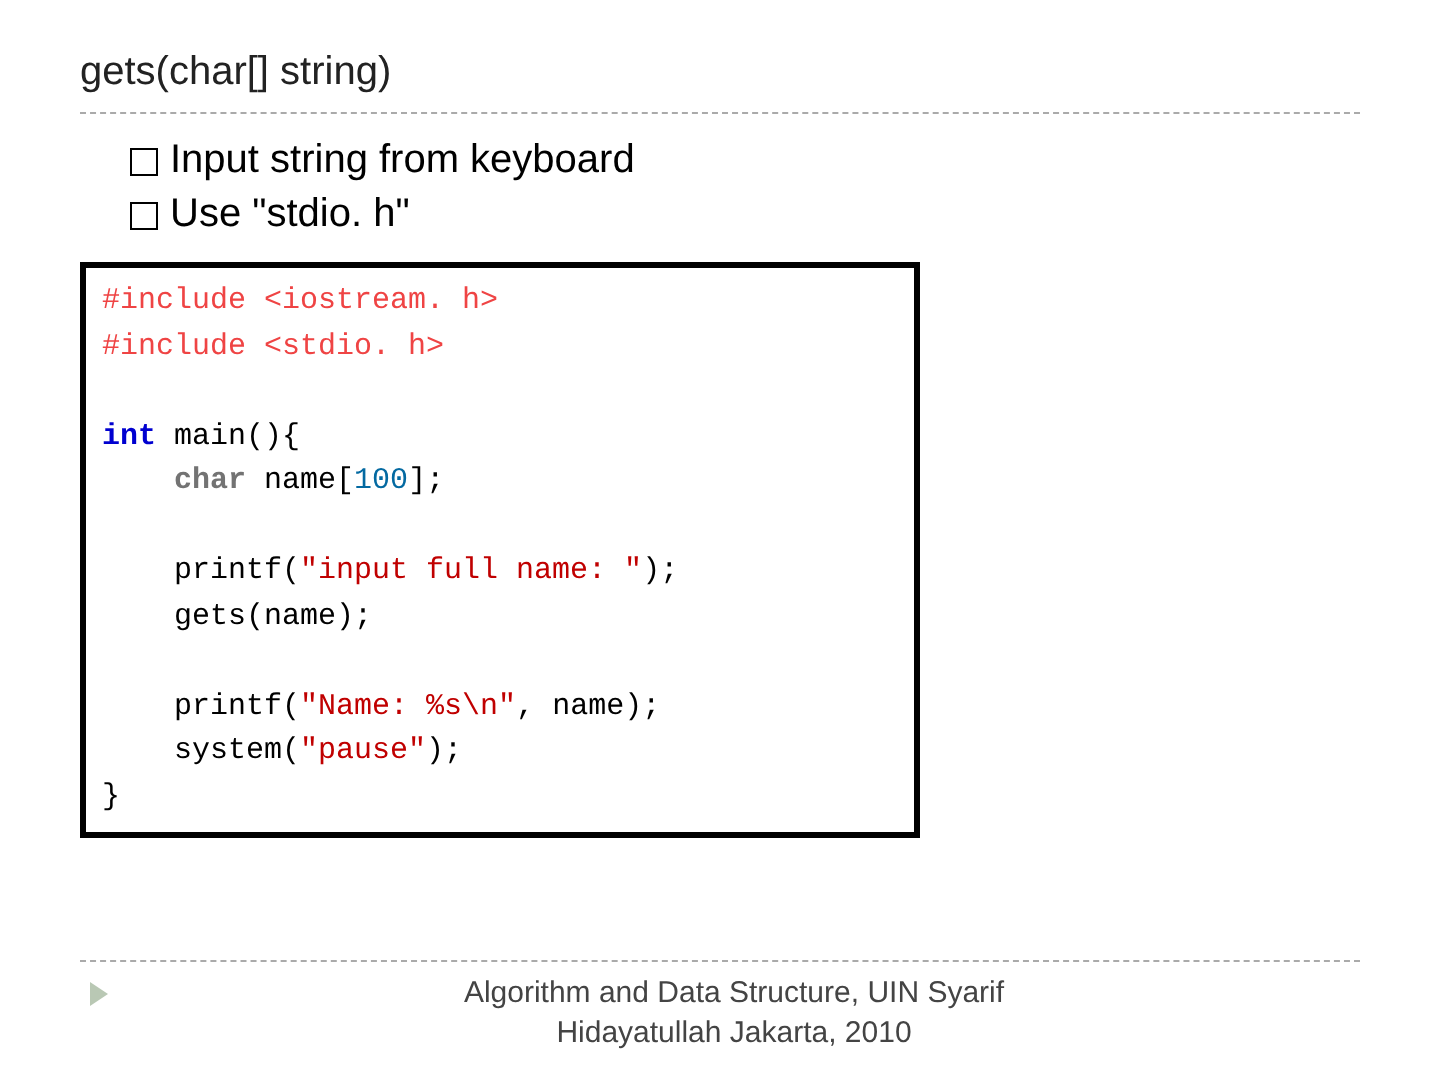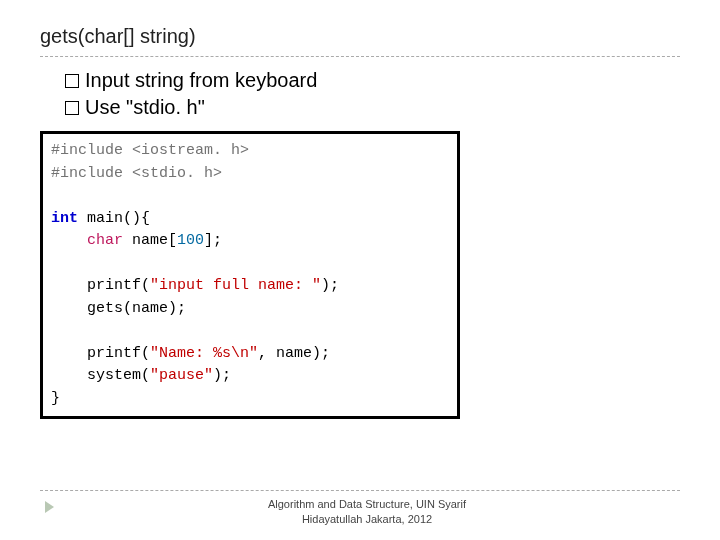--- a/index.html
+++ b/index.html
@@ -41,23 +41,23 @@
     width: 420px;
     border: 3px solid #000;
     background: #fff;
     padding: 6px 8px;
     font-family: "Courier New", monospace;
     font-size: 15px;
     line-height: 1.5;
     white-space: pre;
     color: #000;
   }
-  .code-box .pp { color: #737373; }
+  .code-box .pp { color: #ef4444; }
   .code-box .kw { color: #0000d0; font-weight: bold; }
-  .code-box .ty { color: #be185d; font-weight: normal; }
+  .code-box .ty { color: #737373; font-weight: bold; }
   .code-box .str { color: #c00000; }
   .code-box .num { color: #0369a1; }
   .footer-area {
     position: absolute;
     left: 40px;
     right: 40px;
     bottom: 14px;
     border-top: 1px dashed #aaa;
     padding-top: 6px;
   }
@@ -69,21 +69,21 @@
     width: 0; height: 0;
     border-top: 6px solid transparent;
     border-bottom: 6px solid transparent;
     border-left: 9px solid #b9c8b4;
     margin-left: 5px;
     margin-top: 4px;
   }
   .foot-text {
     flex: 1;
     text-align: center;
-    font-size: 11px;
+    font-size: 15px;
     color: #444;
     line-height: 1.3;
   }
 </style>
 </head>
 <body>
 
 <div class="title">gets(char[] string)</div>
 
 <div class="bullets">
@@ -108,16 +108,16 @@
 
     printf(<span class="str">"Name: %s\n"</span>, name);
     system(<span class="str">"pause"</span>);
 }</div>
 
 <div class="footer-area">
   <div class="footer-row">
     <div class="tri"></div>
     <div class="foot-text">
       <span>Algorithm and Data Structure, UIN Syarif</span><br>
-      <span>Hidayatullah Jakarta, 2012</span>
+      <span>Hidayatullah Jakarta, 2010</span>
     </div>
   </div>
 </div>
 
 </body></html>

